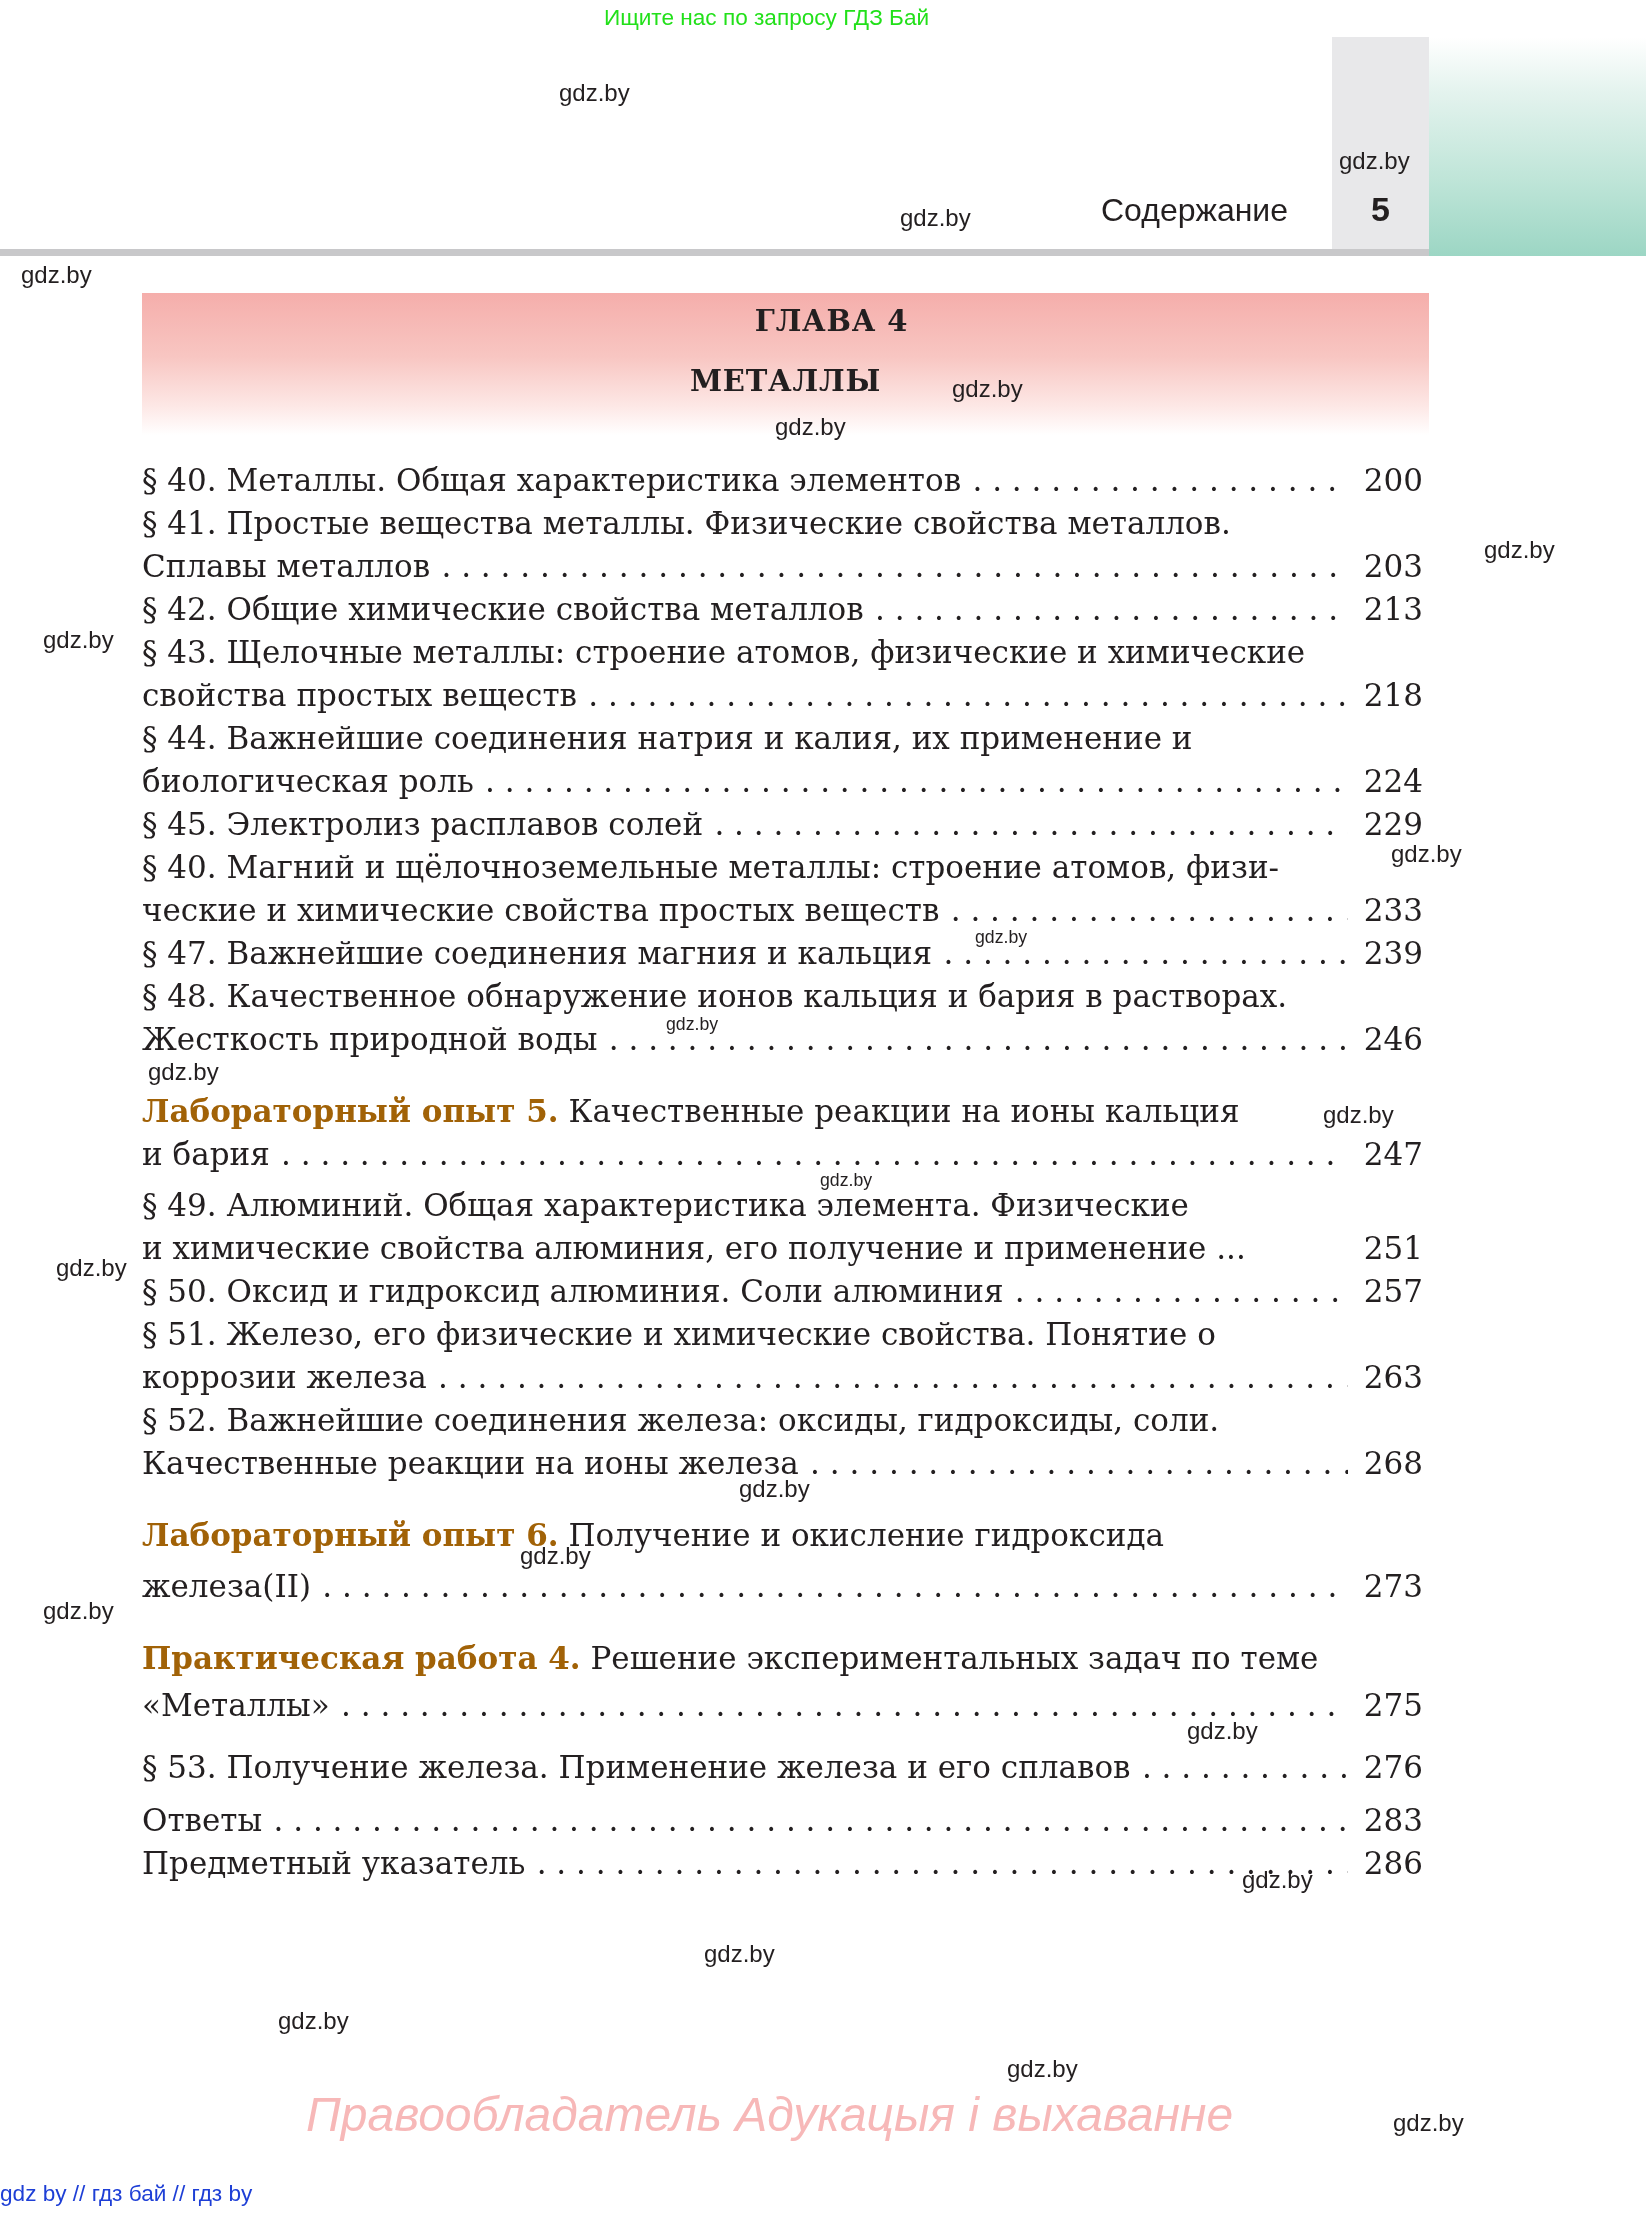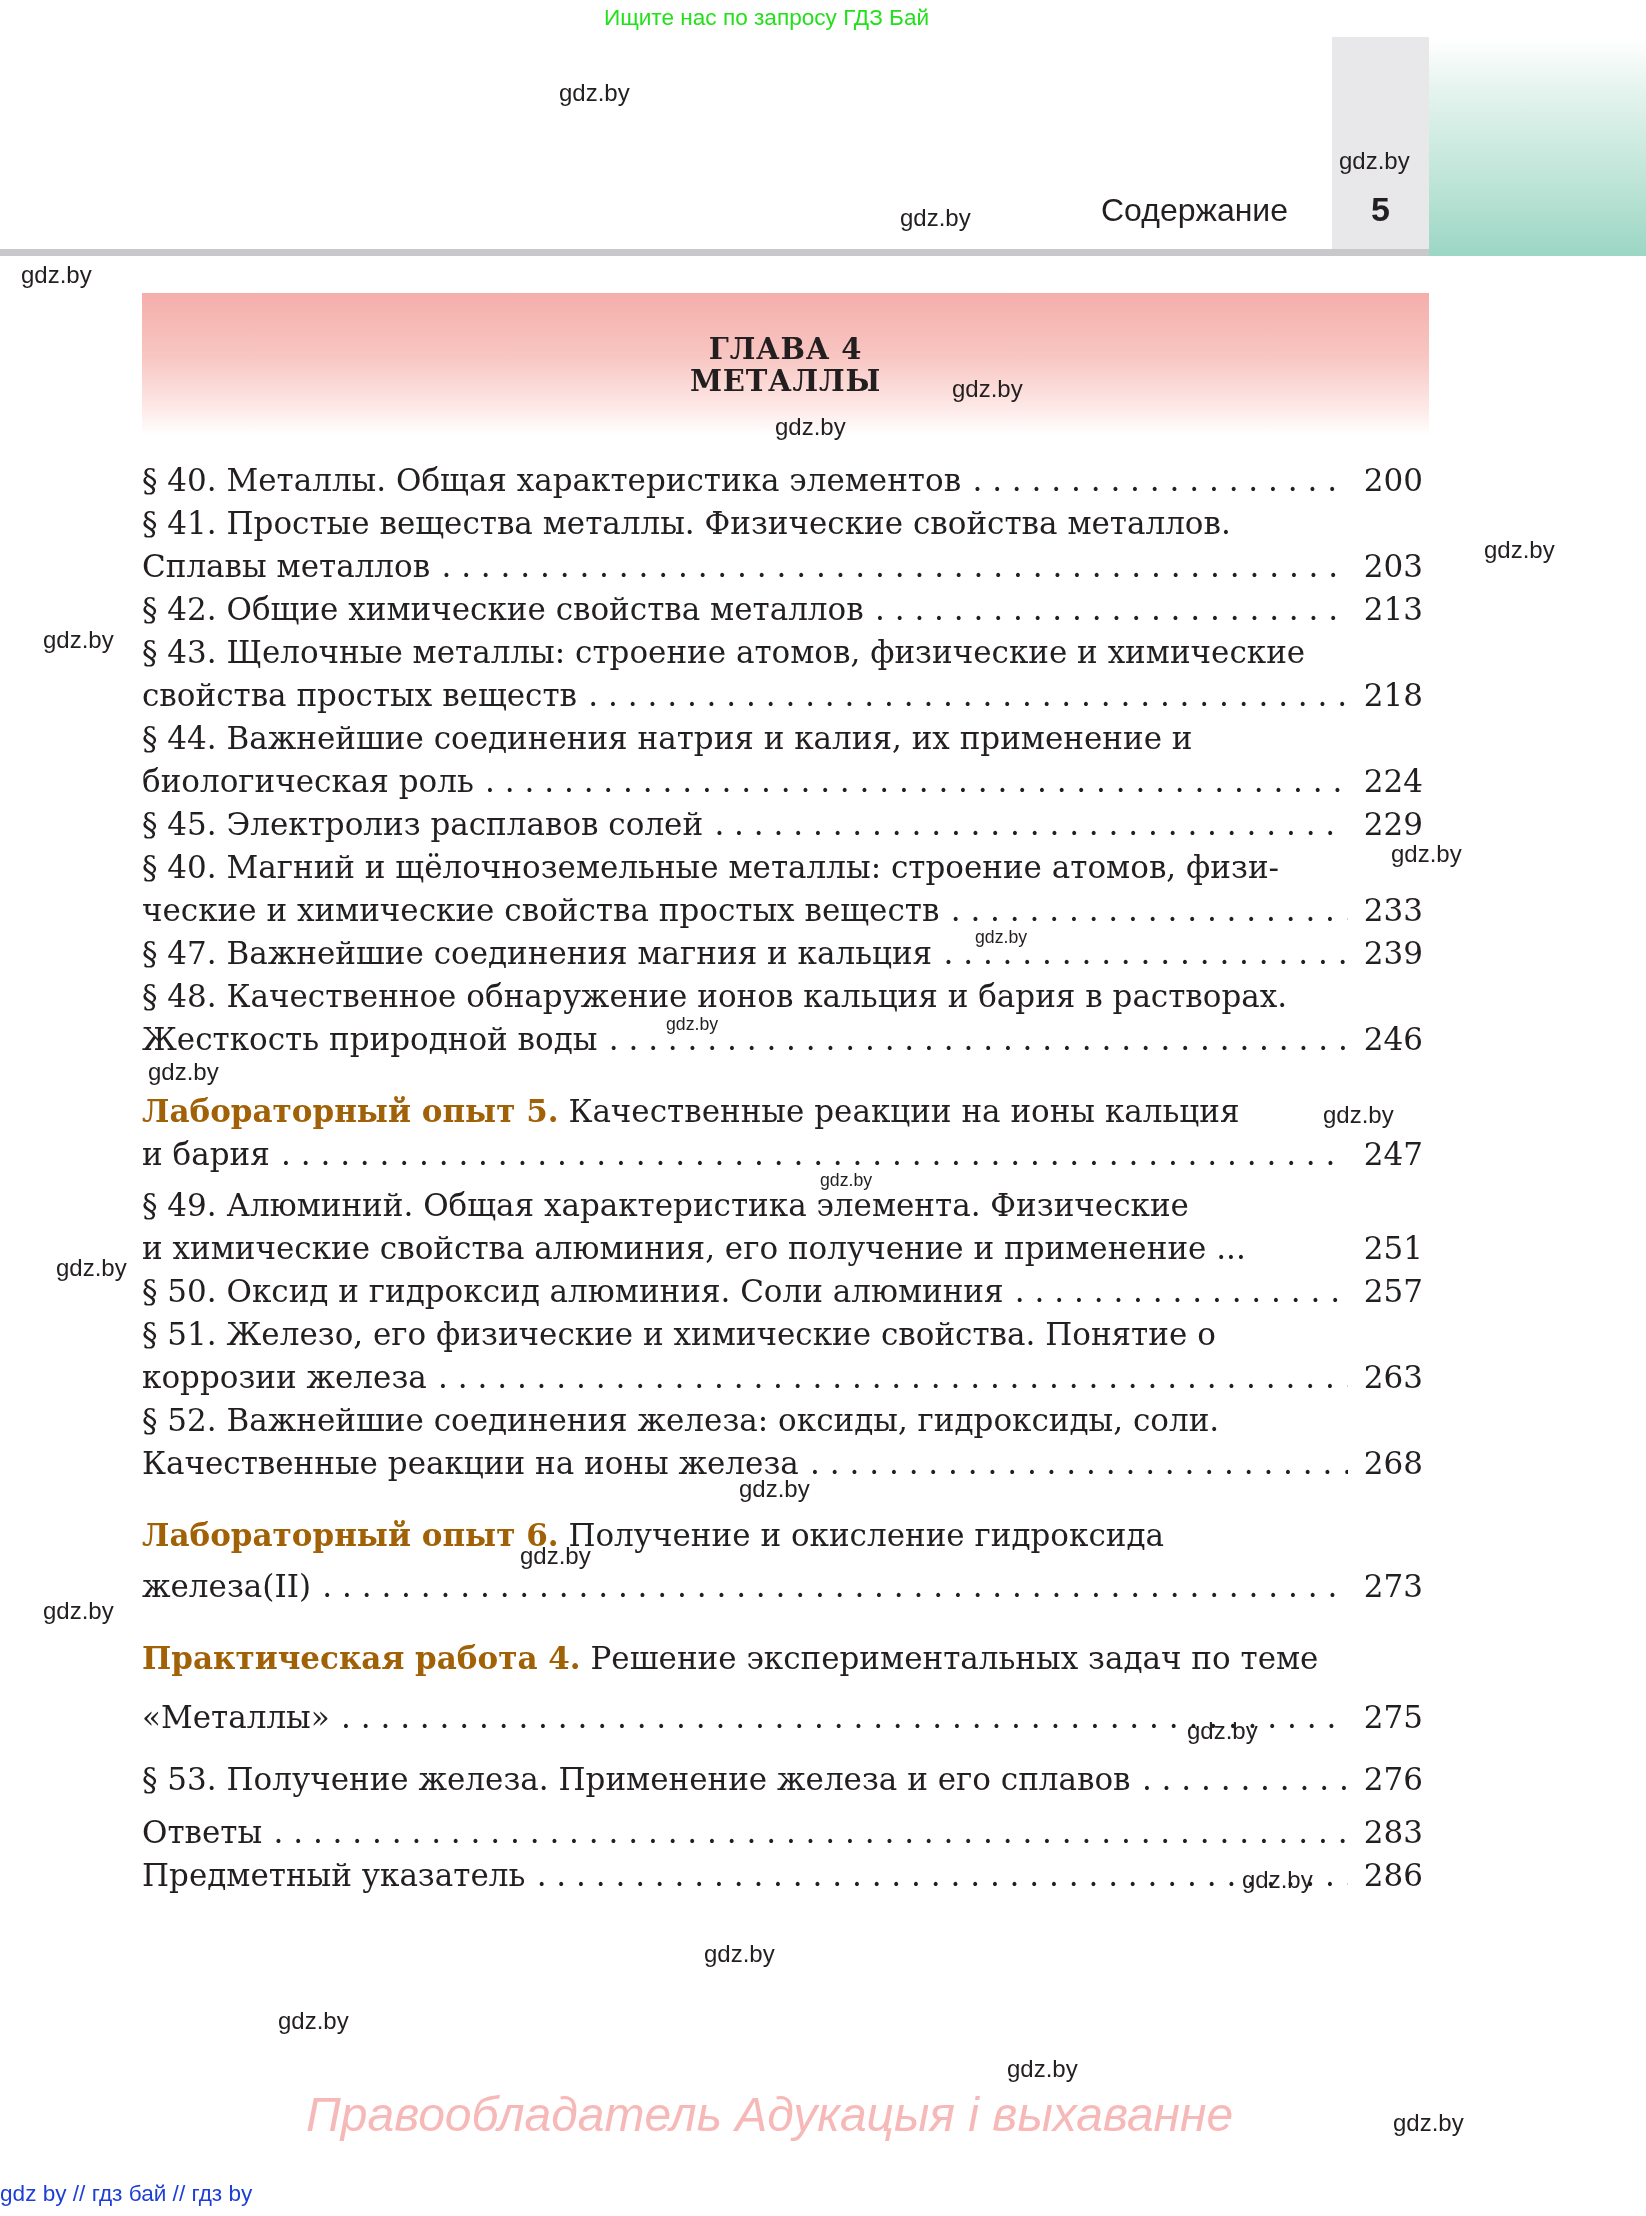--- a/index.html
+++ b/index.html
@@ -12,21 +12,21 @@
   .running-head-rule { left: 0; top: 249px; width: 1429px; height: 7.3px; background: #c8c8ca; }
   .page-box { left: 1332px; top: 37px; width: 97px; height: 212px; background: #e8e8ea; }
   .green-panel { left: 1429px; top: 37px; width: 218px; height: 219px;
     background: linear-gradient(to bottom, #ffffff 0%, #e4f3ee 25%, #bfe5d8 65%, #9cd6c4 100%); }
   .section-title { left: 1101px; top: 192px; font-size: 32px; color: #231f20; }
   .page-num { left: 1332px; width: 97px; top: 190px; text-align: center; font-size: 34px; font-weight: bold; color: #231f20; }
   .chapter-banner { left: 142px; top: 293px; width: 1287px; height: 142px;
     background: linear-gradient(to bottom, #f5aeab 0%, #f8c6c2 45%, #fde8e6 80%, #ffffff 100%); }
   .chapter-num, .chapter-name { left: 142px; width: 1287px; text-align: center;
     font-family: "DejaVu Serif", serif; font-weight: bold; font-size: 29px; color: #231f20; letter-spacing: 0.8px; }
-  .chapter-num { top: 332px; }
+  .chapter-num { top: 304px; padding-left: 46px; }
   .chapter-name { top: 364px; }
   .wm { font-size: 24px; color: #231f20; white-space: nowrap; }
   .wm.small { font-size: 17.7px; }
   .toc { left: 142px; top: 459px; width: 1281px; font-family: "DejaVu Serif", serif; font-size: 31px; line-height: 43px; }
   .toc-entry { position: relative; }
   .toc-entry.gap-top { margin-top: 29px; }
   .toc-entry.gap-top-sm { margin-top: 8px; }
   .line { display: flex; align-items: baseline; white-space: nowrap; }
   .line .text { flex: 0 0 auto; }
   .line .leader { flex: 1 1 auto; overflow: hidden; margin: 0 11.3px; letter-spacing: 7.3px; color: #231f20; }
@@ -184,21 +184,21 @@
     <div class="line" style="margin-top:8px">
         <span class="text">железа(II)</span>
         <span class="leader"></span>
         <span class="pg">273</span>
       </div>
   </div>
   <div class="toc-entry gap-top">
     <div class="line">
         <span class="text"><span class="blue">Практическая работа 4.</span><span> Решение экспериментальных задач по теме</span></span>
       </div>
-    <div class="line" style="margin-top:16px">
+    <div class="line" style="margin-top:4px">
         <span class="text">«Металлы»</span>
         <span class="leader"></span>
         <span class="pg">275</span>
       </div>
   </div>
   <div class="toc-entry" style="margin-top:19.3px">
     <div class="line">
         <span class="text">§ 53. Получение железа. Применение железа и его сплавов</span>
         <span class="leader"></span>
         <span class="pg">276</span>

